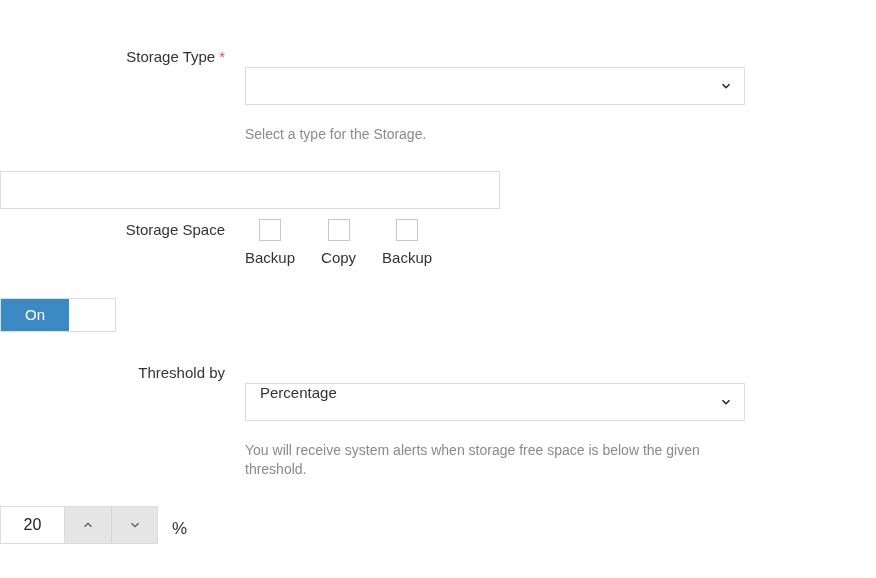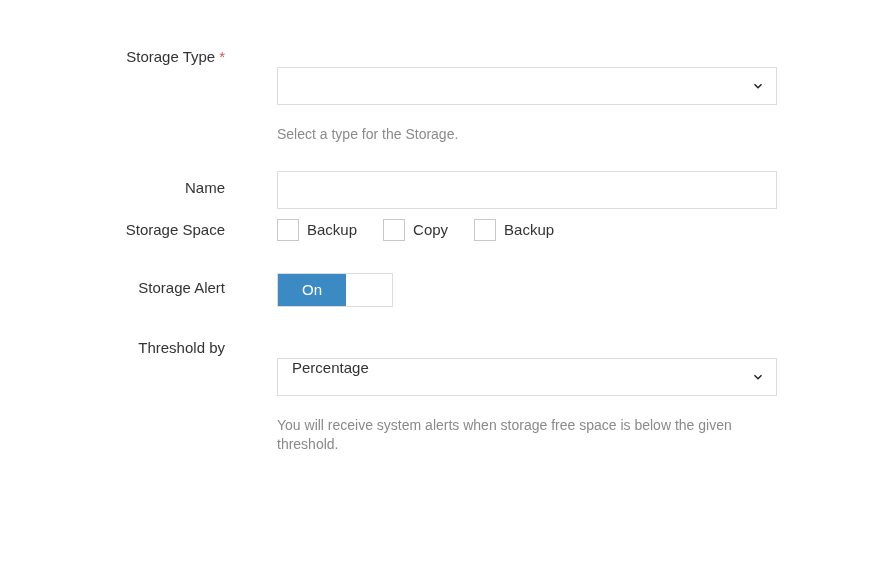--- a/index.html
+++ b/index.html
@@ -11,21 +11,20 @@
     color: #333;
     background: #fff;
   }
   .form {
     padding: 40px 60px 40px 0;
   }
   .row {
     display: flex;
     align-items: flex-start;
     margin-bottom: 4px;
-    gap: 32px;
   }
   .label-col {
     width: 245px;
     flex-shrink: 0;
     text-align: right;
     padding-right: 20px;
     padding-top: 8px;
     color: #333;
   }
   .req {
@@ -75,20 +74,21 @@
     display: flex;
     gap: 26px;
     padding-top: 6px;
     margin-bottom: 0;
   }
   .check {
     display: flex;
     align-items: center;
     gap: 8px;
     cursor: pointer;
+    flex-direction: column;
   }
   .check .box {
     width: 22px; height: 22px;
     border: 1px solid #c8c8c8;
     background: #fff;
   }
   .check span.lbl { color: #333; }
   .toggle {
     display: inline-flex;
     border: 1px solid #dcdcdc;
@@ -166,21 +166,20 @@
           <svg width="14" height="14" viewBox="0 0 24 24" fill="none" stroke="#222" stroke-width="2.5">
               <polyline points="6 9 12 15 18 9"></polyline>
             </svg>
         </span>
       </div>
       <div class="hint">Select a type for the Storage.</div>
     </div>
   </div>
 
   <div class="row">
-    <div class="label-col">Name</div>
     <div class="field-col">
       <input class="input" type="text" value="" style="">
     </div>
   </div>
 
   <div class="row">
     <div class="label-col">Storage Space</div>
     <div class="field-col">
       <div class="checks">
         <label class="check">
@@ -194,21 +193,20 @@
         <label class="check">
           <span class="box"></span>
           <span class="lbl">Backup</span>
         </label>
       </div>
       <div class="gap"></div>
     </div>
   </div>
 
   <div class="row toggle-row">
-    <div class="label-col">Storage Alert</div>
     <div class="field-col">
       <div class="toggle">
         <div class="on">On</div>
         <div class="off"></div>
       </div>
       <div style="height:20px"></div>
     </div>
   </div>
 
   <div class="row">
@@ -222,15 +220,33 @@
           <svg width="14" height="14" viewBox="0 0 24 24" fill="none" stroke="#222" stroke-width="2.5">
               <polyline points="6 9 12 15 18 9"></polyline>
             </svg>
         </span>
       </div>
       <div class="hint">You will receive system alerts when storage free space is below the given threshold.</div>
     </div>
   </div>
 
   <div class="row">
+    <div class="field-col">
+      <div class="stepper-row">
+        <div class="stepper">
+          <div class="val">20</div>
+          <div class="btn">
+            <svg width="14" height="14" viewBox="0 0 24 24" fill="none" stroke="#555" stroke-width="2">
+                <polyline points="6 15 12 9 18 15"></polyline>
+              </svg>
+          </div>
+          <div class="btn">
+            <svg width="14" height="14" viewBox="0 0 24 24" fill="none" stroke="#555" stroke-width="2">
+                <polyline points="6 9 12 15 18 9"></polyline>
+              </svg>
+          </div>
+        </div>
+        <span class="unit">%</span>
+      </div>
+    </div>
   </div>
 
 </div>
 
 </body></html>

